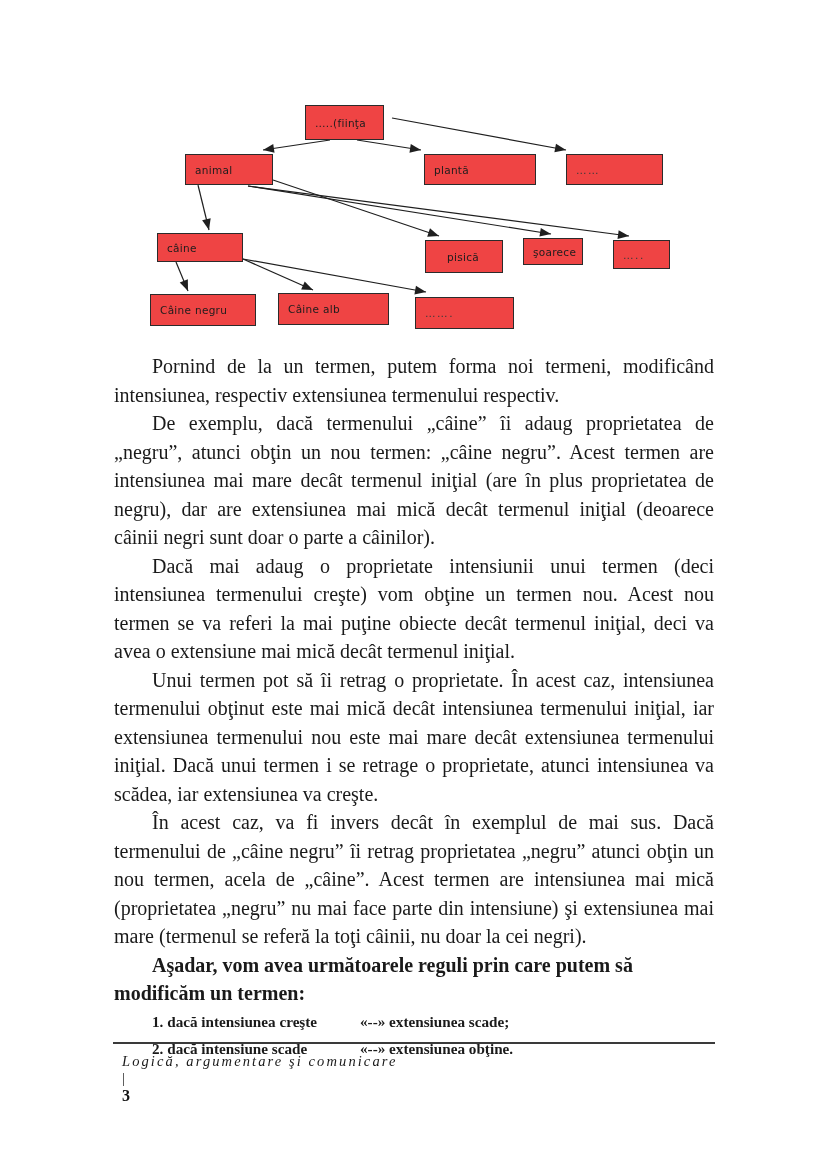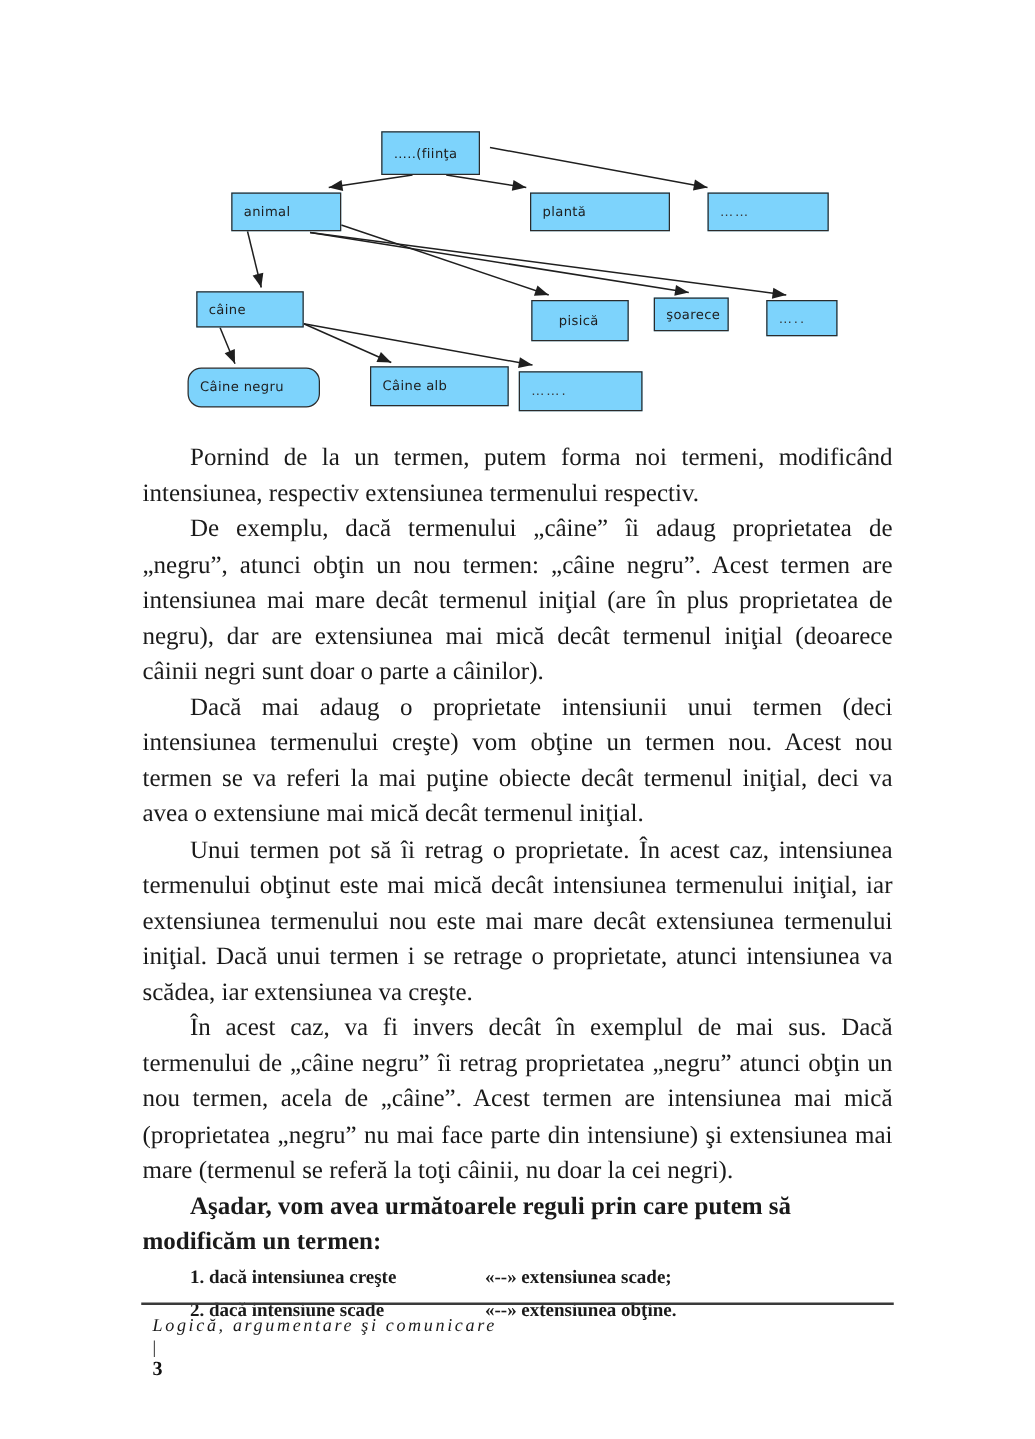--- a/index.html
+++ b/index.html
@@ -33,21 +33,21 @@
   }
   .dsvg {
     position: absolute;
     left: 0;
     top: 0;
   }
   .node {
     position: absolute;
     box-sizing: border-box;
     border: 1.3px solid #2b2b2b;
-    background: #7dd3fc;
+    background: #ef4444;
     font-family: "DejaVu Sans", sans-serif;
     font-size: 10.5px;
     color: #1d1d1d;
     display: flex;
     align-items: center;
     padding-left: 9px;
     letter-spacing: 0.3px;
     white-space: nowrap;
   }
   .node.dots {
@@ -85,21 +85,20 @@
     line-height: 27px;
     font-weight: bold;
     padding-left: 38px;
   }
   .rule-left {
     width: 208px;
     flex: 0 0 208px;
   }
   .rule-right {
     flex: 1 1 auto;
-    margin-left: 28px;
   }
 
   
   .footer {
     position: absolute;
     left: 113px;
     top: 1042px;
     width: 602px;
   }
   .footer-rule {
@@ -201,24 +200,24 @@
         </div>
         <div class="node" style="left: 425px; top: 240px; width: 78px; height: 33px; padding-left: 21px;">
           <span>pisică</span>
         </div>
         <div class="node" style="left: 523px; top: 238px; width: 60px; height: 27px;">
           <span>şoarece</span>
         </div>
         <div class="node dots" style="left: 613px; top: 240px; width: 57px; height: 29px;">
           <span>…..</span>
         </div>
-        <div class="node" style="left: 150px; top: 294px; width: 106px; height: 32px; border-radius: 11px;">
+        <div class="node" style="left: 150px; top: 294px; width: 106px; height: 32px;">
           <span>Câine negru</span>
         </div>
-        <div class="node" style="left: 278px; top: 293px; width: 111px; height: 32px; margin-left: 18px;">
+        <div class="node" style="left: 278px; top: 293px; width: 111px; height: 32px;">
           <span>Câine alb</span>
         </div>
         <div class="node dots" style="left: 415px; top: 297px; width: 99px; height: 32px;">
           <span>…….</span>
         </div>
       </div>
   </div>
 
   <div class="content">
     <p class="par">Pornind de la un termen, putem forma noi termeni, modificând intensiunea, respectiv extensiunea termenului respectiv.</p>

